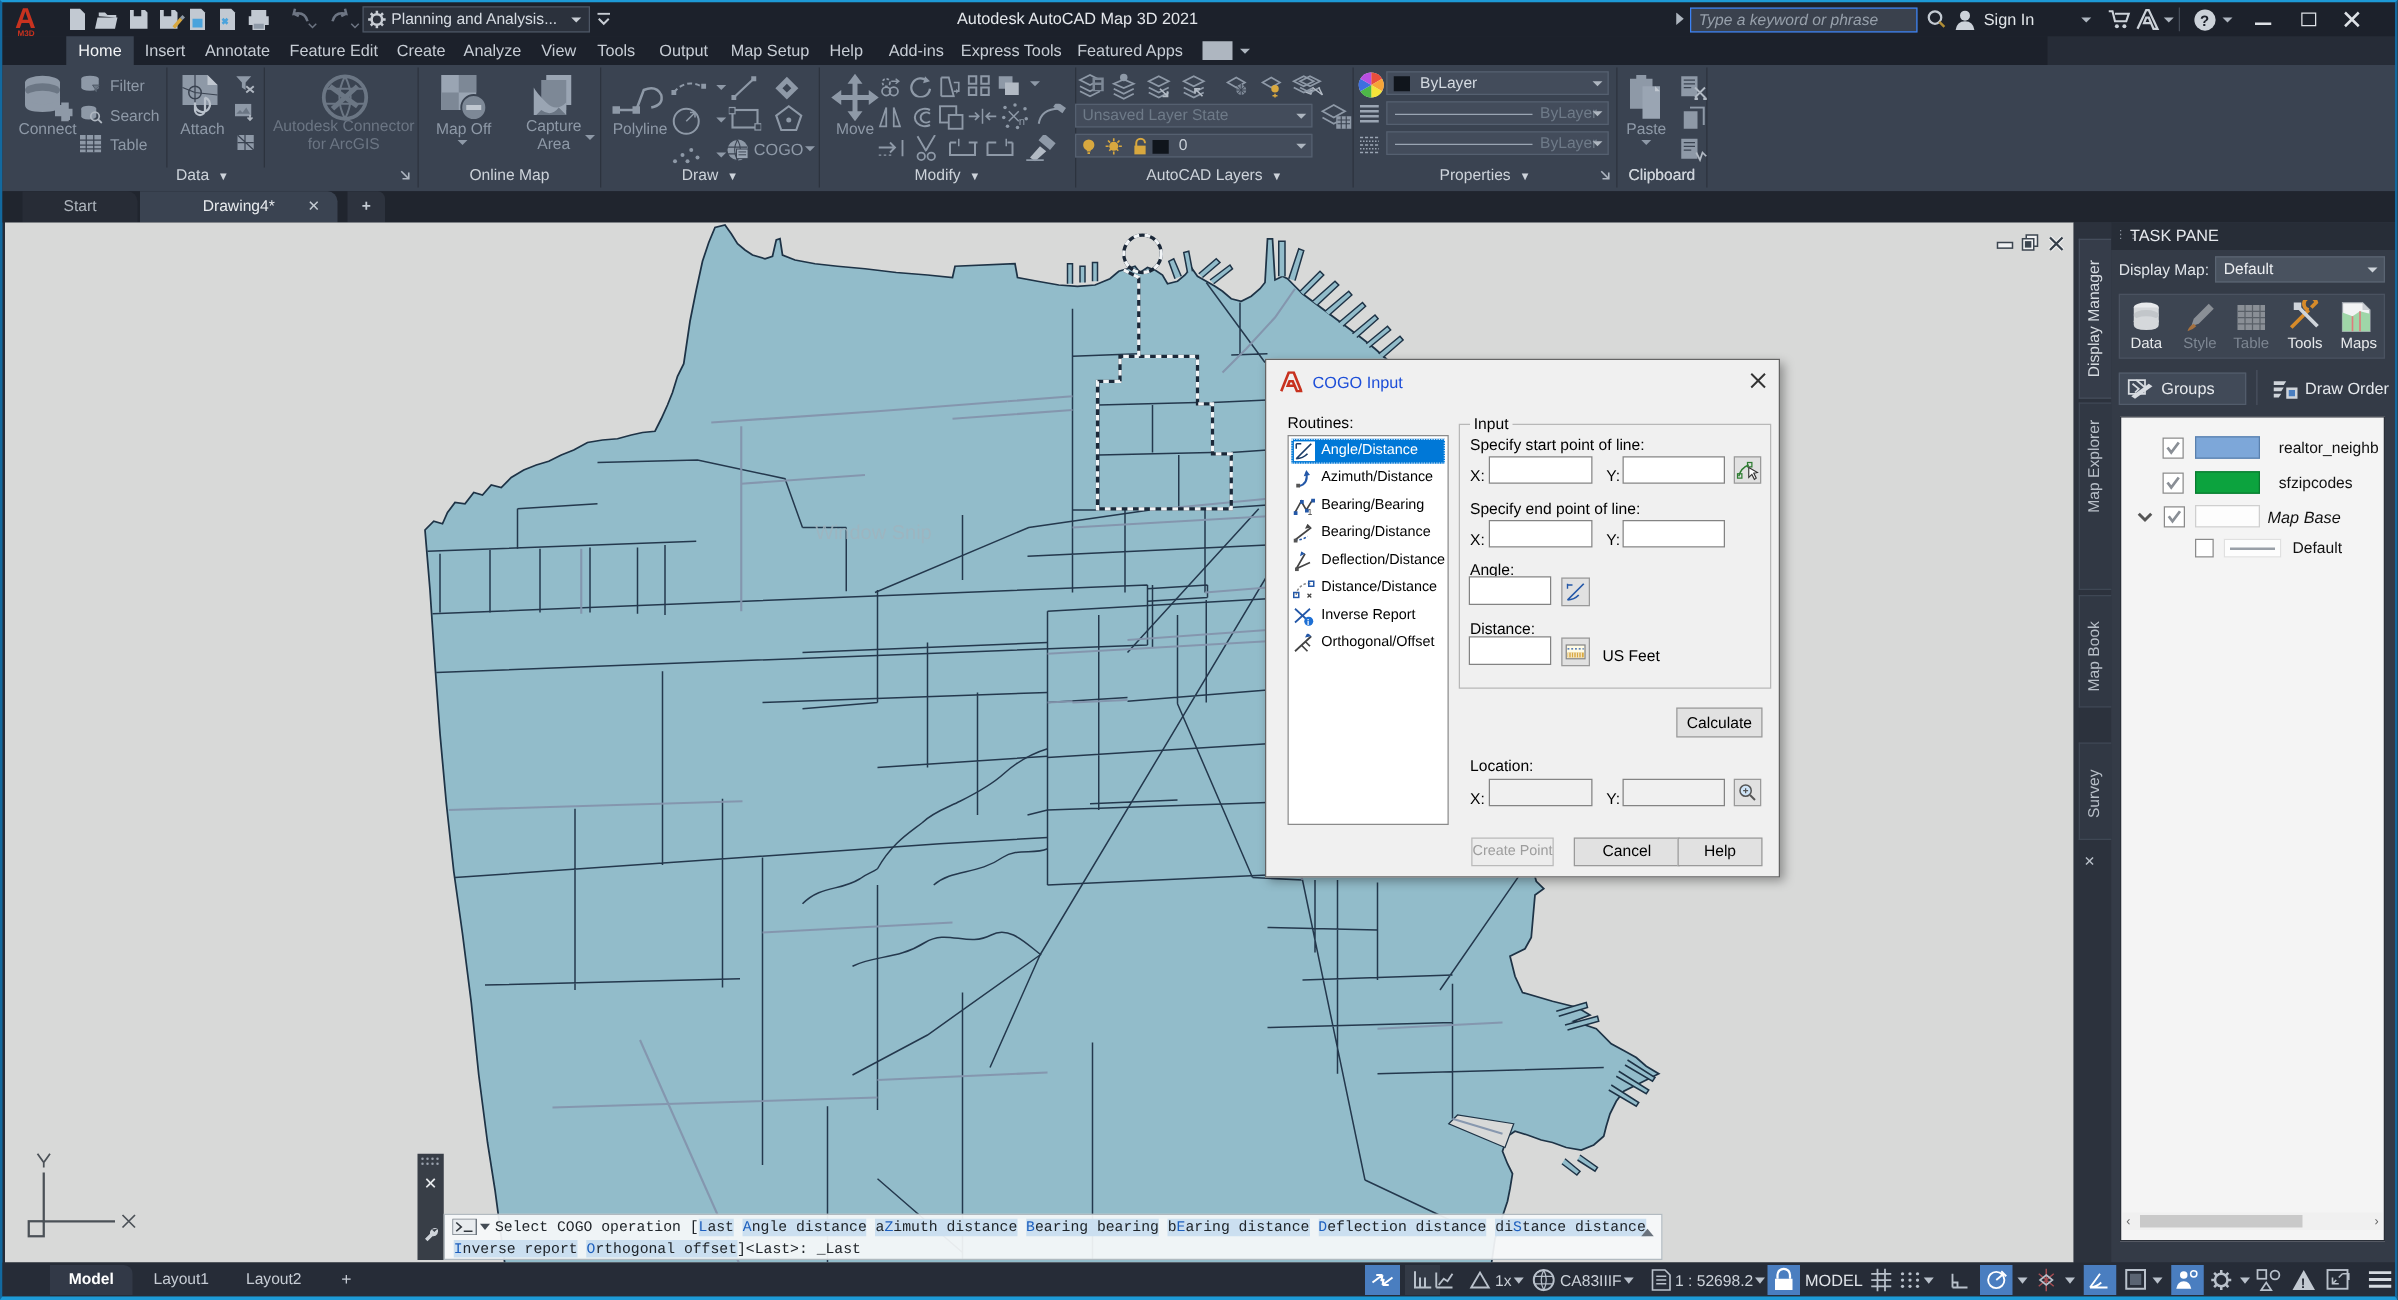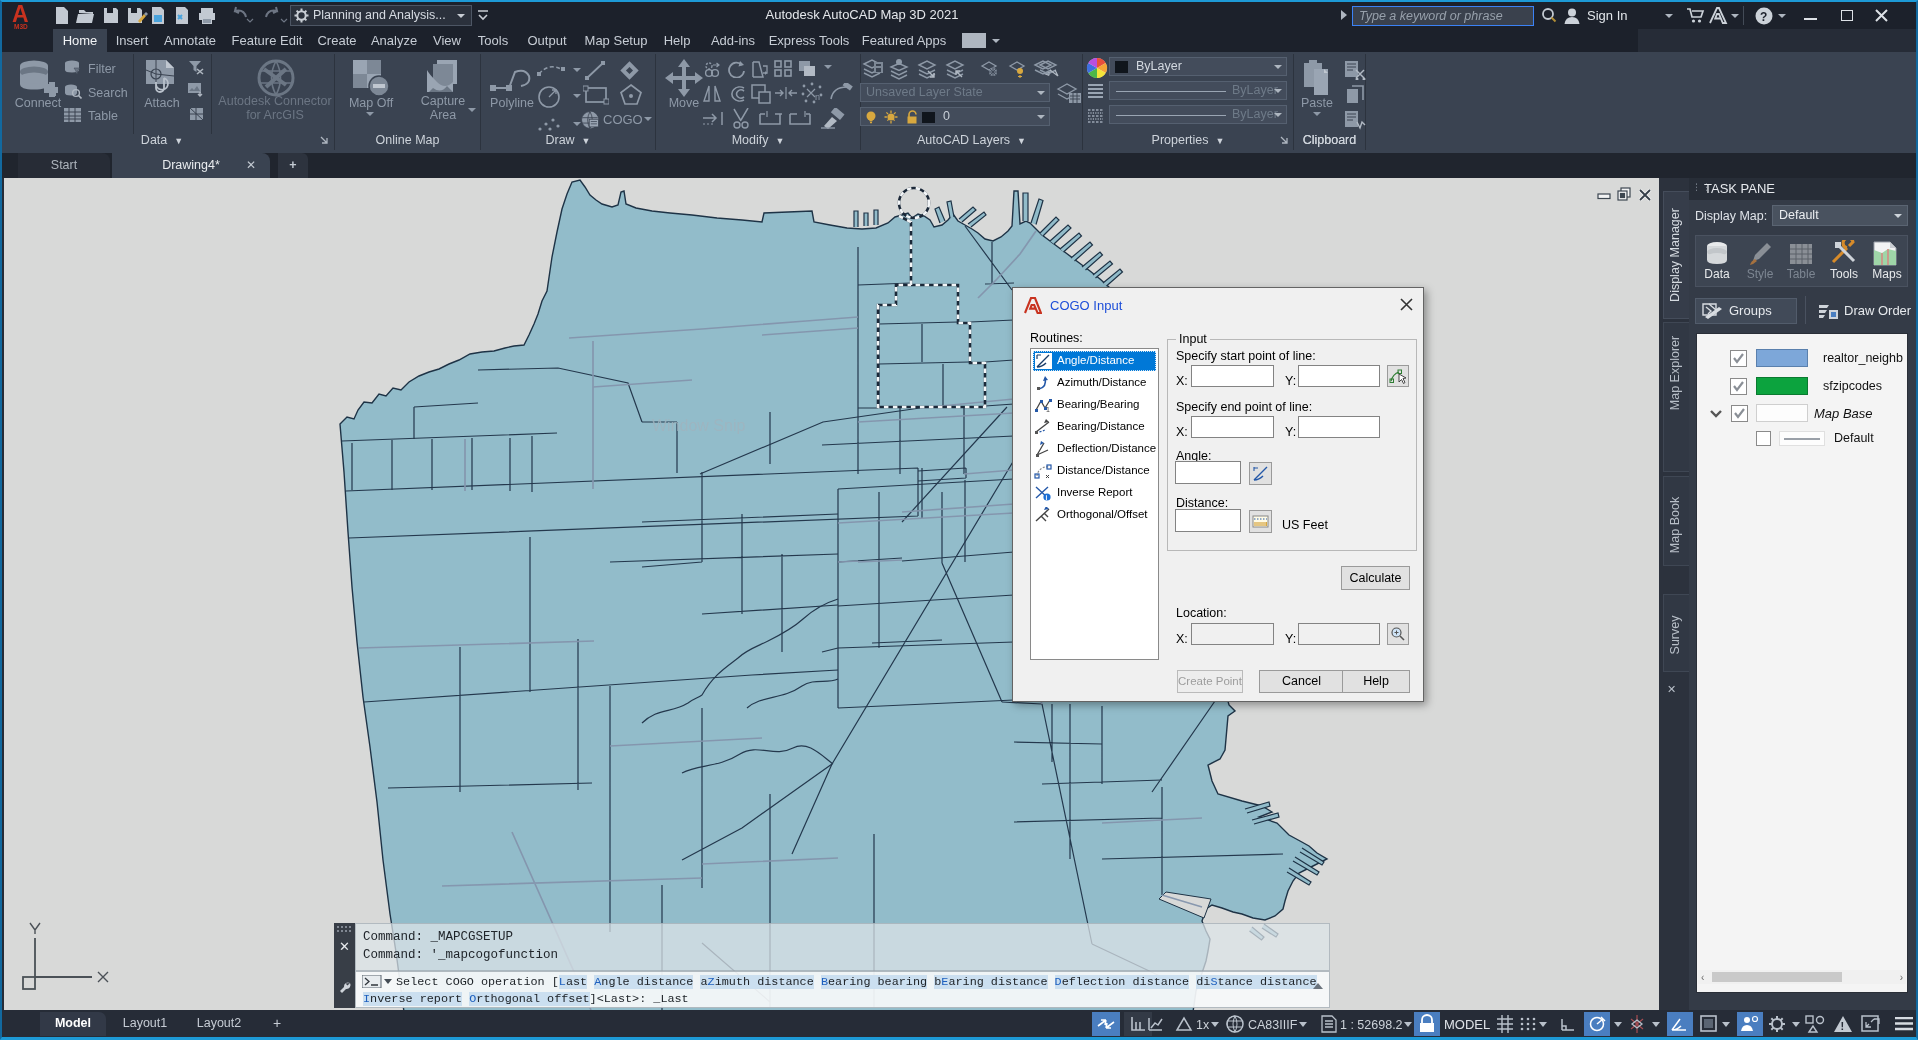--- a/index.html
+++ b/index.html
@@ -750,24 +750,20 @@
             <circle cx="6" cy="6" r="1"></circle>
             <circle cx="10" cy="6" r="1"></circle>
             <circle cx="14" cy="6" r="1"></circle>
           </g>
         </svg>
     <div class="abs" style="left:5px;top:16px;color:#e8ebee;font-size:13px;">✕</div>
     <svg class="abs" style="left:4px;top:58px;" width="14" height="14" viewBox="0 0 14 14">
           <path d="M12,2 a4,4 0 0,0 -6,4 l-4,4 2,2 4,-4 a4,4 0 0,0 4,-6 l-2.5,2.5 -2,-2 z" fill="#cfd4da"></path>
         </svg>
   </div>
-  <div class="abs" style="left:21px;top:0;width:975px;height:48px;background:rgba(222,229,233,0.72);border:1px solid rgba(150,160,168,0.6);">
-    <div class="mono abs" style="left:7px;top:6px;font-size:12.5px;color:#20252a;">Command: _MAPCGSETUP</div>
-    <div class="mono abs" style="left:7px;top:24px;font-size:12.5px;color:#20252a;">Command: '_mapcogofunction</div>
-  </div>
   <div class="abs" style="left:21px;top:48px;width:975px;height:37px;background:rgba(246,249,250,0.93);border:1px solid rgba(150,160,168,0.7);">
     <svg class="abs" style="left:6px;top:3px;" width="30" height="13" viewBox="0 0 30 13">
           <rect x="0" y="0" width="19" height="13" fill="#e8ecef" stroke="#5a646e"></rect>
           <path d="M3,3 l4,3.5 -4,3.5 M9,10 h7" stroke="#30363d" stroke-width="1.3" fill="none"></path>
           <path d="M22,4 h8 l-4,5 z" fill="#444c55"></path>
         </svg>
     <div class="mono abs" style="left:40px;top:3px;font-size:11.8px;color:#20252a;white-space:pre;">Select COGO operation [<span class="kw"><span class="kb">L</span>ast</span> <span class="kw"><span class="kb">A</span>ngle distance</span> <span class="kw">a<span class="kb">Z</span>imuth distance</span> <span class="kw"><span class="kb">B</span>earing bearing</span> <span class="kw">b<span class="kb">E</span>aring distance</span> <span class="kw"><span class="kb">D</span>eflection distance</span> <span class="kw">di<span class="kb">S</span>tance distance</span></div>
     <div class="mono abs" style="left:7px;top:20px;font-size:11.8px;color:#20252a;white-space:pre;"><span class="kw"><span class="kb">I</span>nverse report</span> <span class="kw"><span class="kb">O</span>rthogonal offset</span>]&lt;Last&gt;: _Last</div>
     <div class="abs" style="right:6px;top:11px;width:0;height:0;border-left:5px solid transparent;border-right:5px solid transparent;border-bottom:6px solid #6a737d;"></div>
   </div>

